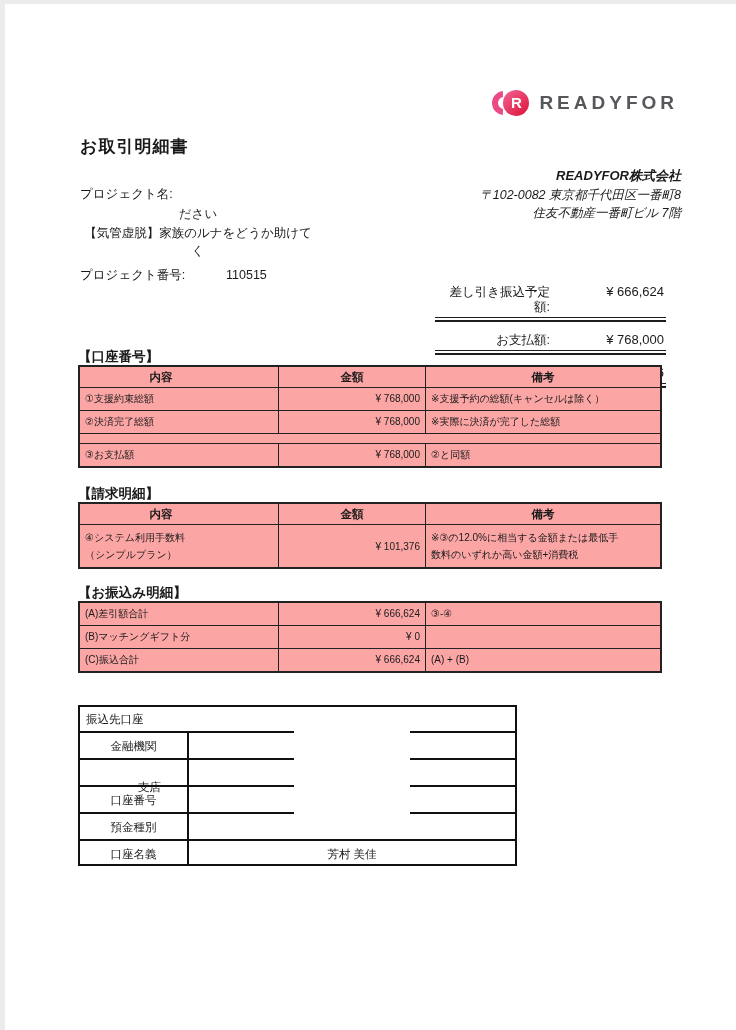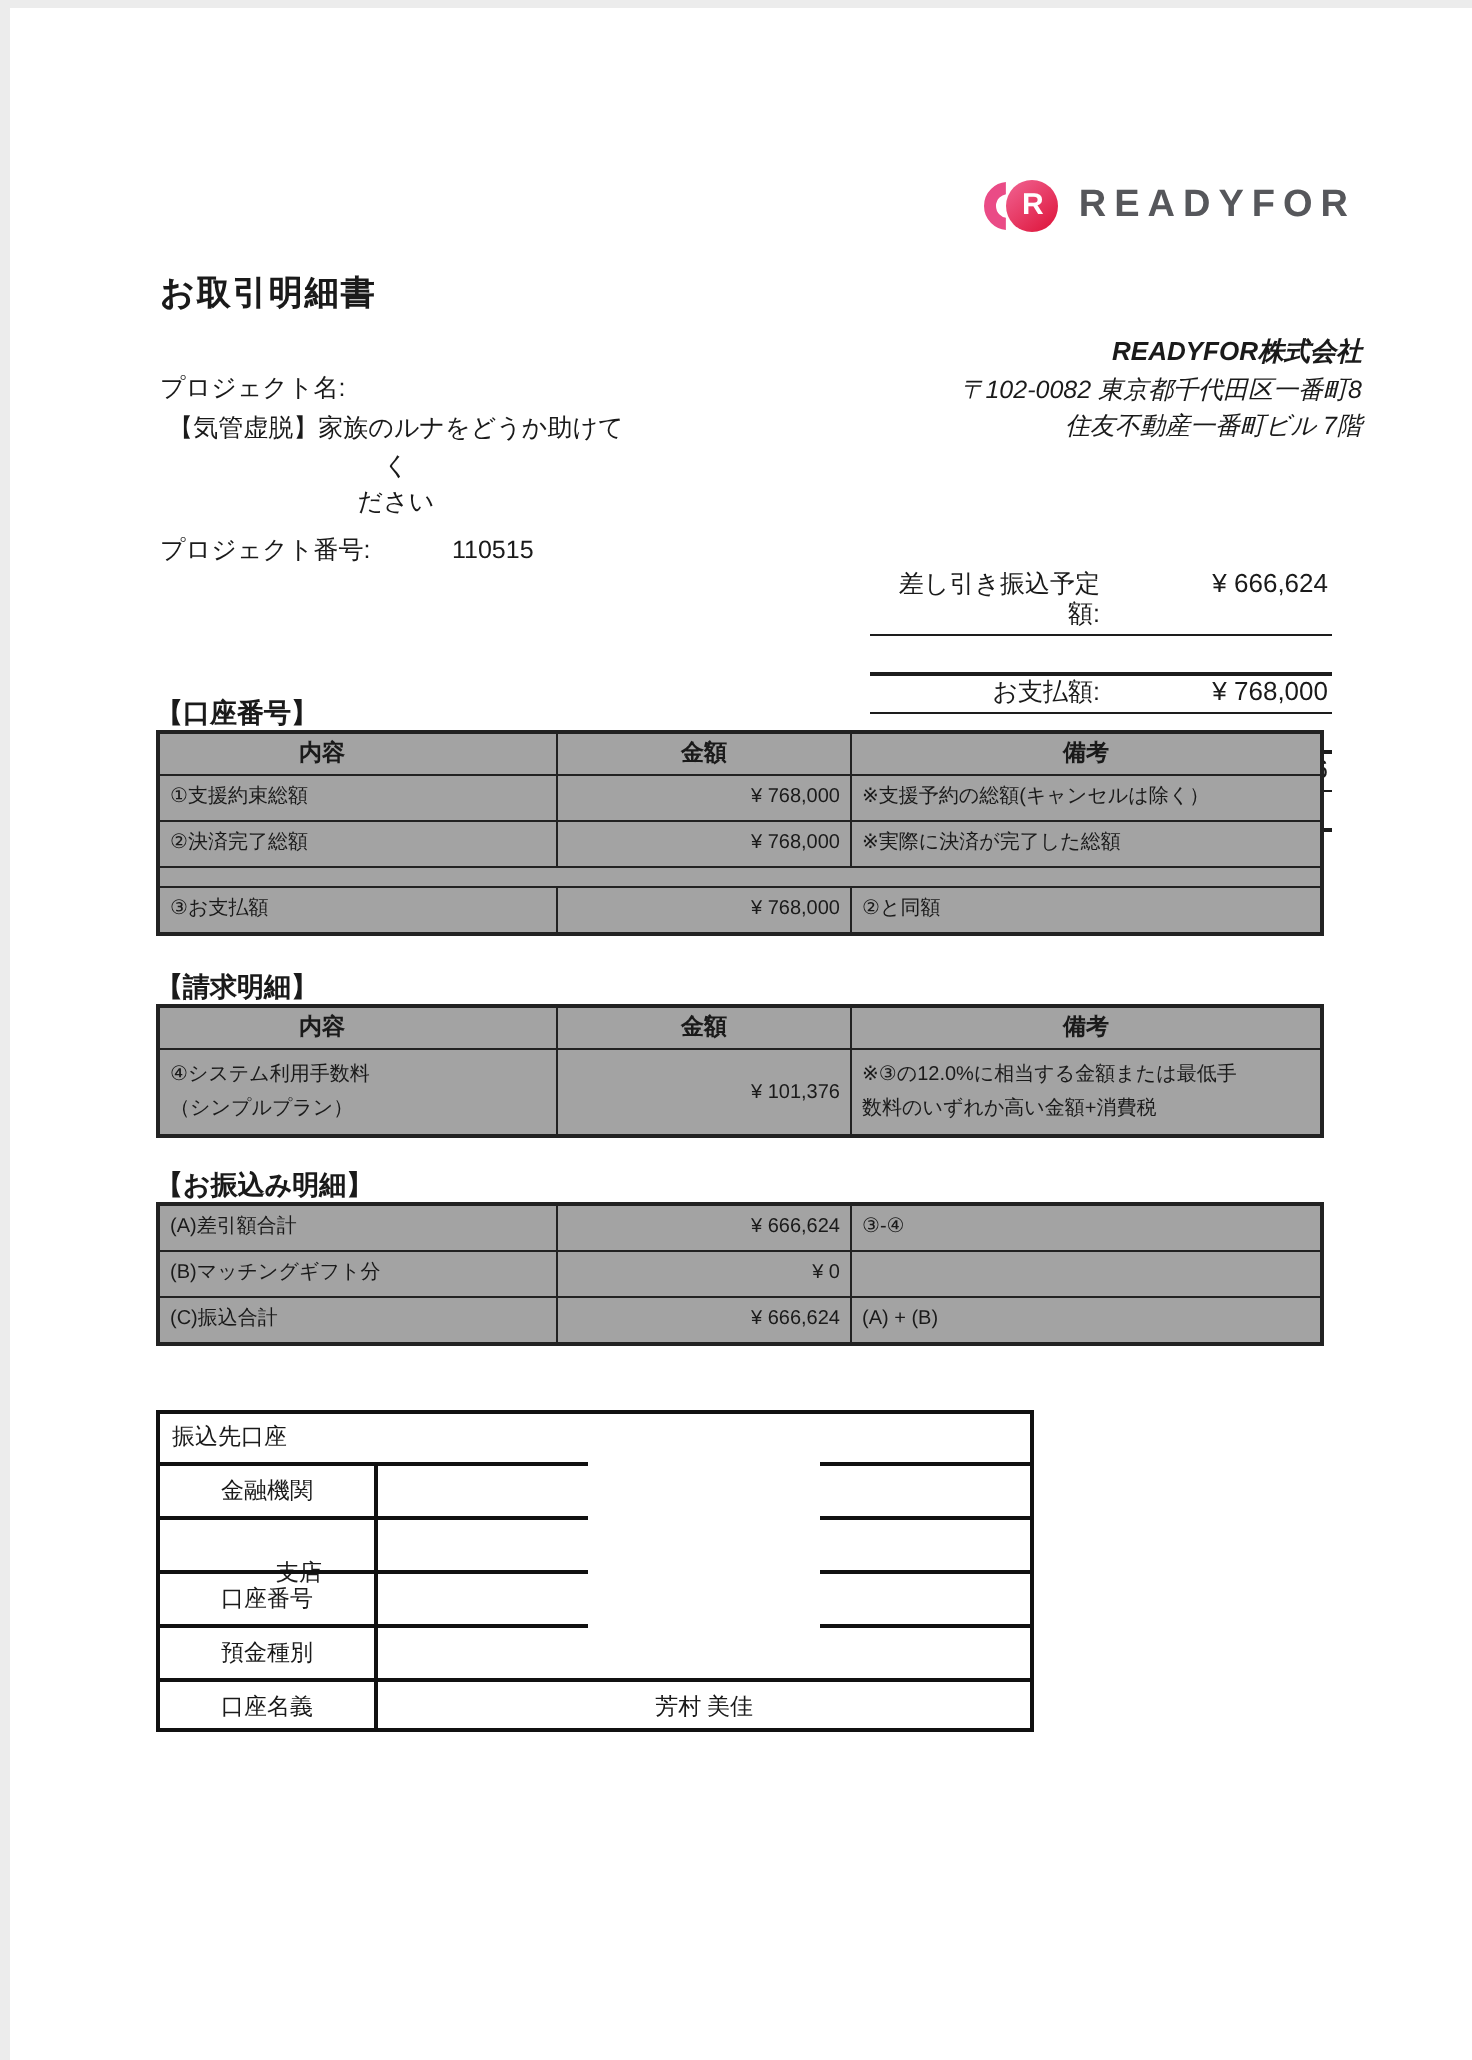--- a/index.html
+++ b/index.html
@@ -40,31 +40,31 @@
   .company { position:absolute; top:163px; right:55px; text-align:right; font-size:12.5px; line-height:18.5px;font-style:italic; }
   .company .cname { font-weight:bold; font-size:13px; }
   .project { position:absolute; left:75px; top:181px; width:300px; font-size:12.5px; }
   .project .pname-label { line-height:18px; }
   .project .ptitle { width:236px; text-align:center; line-height:18.5px; margin-top:2px; }
   .project .ptitle span { display:block; }
   .project .pnumber { display:flex; margin-top:5px; line-height:18px; }
   .project .pnumber .lbl { width:146px; }
   
   .summary { position:absolute; left:430px; top:280px; width:231px; }
-  .sumrow { border-bottom:2px solid #1d1d1d; padding-bottom:18px; margin-bottom:0; }
+  .sumrow { border-bottom:2px solid #1d1d1d; padding-bottom:2px; margin-bottom:10px; }
   .sumrow .in {
     display:flex; align-items:baseline;
     border-bottom:1px solid #1d1d1d; padding:0 2px 2px 0; line-height:15px;
   }
   .sumlabel { flex:1; text-align:right; padding-right:14px; font-size:12.5px; }
   .sumval { width:100px; text-align:right; font-size:13px; }
   
   .sec-title { position:absolute; left:73px; font-size:13.5px; font-weight:bold; }
   
-  .dtable { position:absolute; left:73px; width:584px; border:2px solid #222; background:#a3a3a3; }
+  .dtable { position:absolute; left:73px; width:584px; border:2px solid #222; background:#fca5a5; }
   .dtr { display:flex; align-items:stretch; border-top:1px solid #222; }
   .dtr:first-child { border-top:none; }
   .dc { padding:4px 5px; font-size:10px; line-height:14px; }
   .dc.item { width:162px; }
   .dc.amount {
     width:148px; border-left:1px solid #222; border-right:1px solid #222;
     text-align:right; display:flex; align-items:center; justify-content:flex-end;margin-left:36px;
   }
   .dc.note { flex:1; }
   .dc.note span, .dc.item span { display:block; }
@@ -98,22 +98,22 @@
 
   <div class="company">
     <div class="cname">READYFOR株式会社</div>
     <div>〒102-0082 東京都千代田区一番町8</div>
     <div>住友不動産一番町ビル 7階</div>
   </div>
 
   <div class="project">
     <div class="pname-label">プロジェクト名:</div>
     <div class="ptitle">
+      <span>ださい</span>
       <span>【気管虚脱】家族のルナをどうか助けてく</span>
-      <span>ださい</span>
     </div>
     <div class="pnumber">
       <span class="lbl">プロジェクト番号:</span>
       <span>110515</span>
     </div>
   </div>
 
   <div class="summary">
     <div class="sumrow">
       <div class="in">

